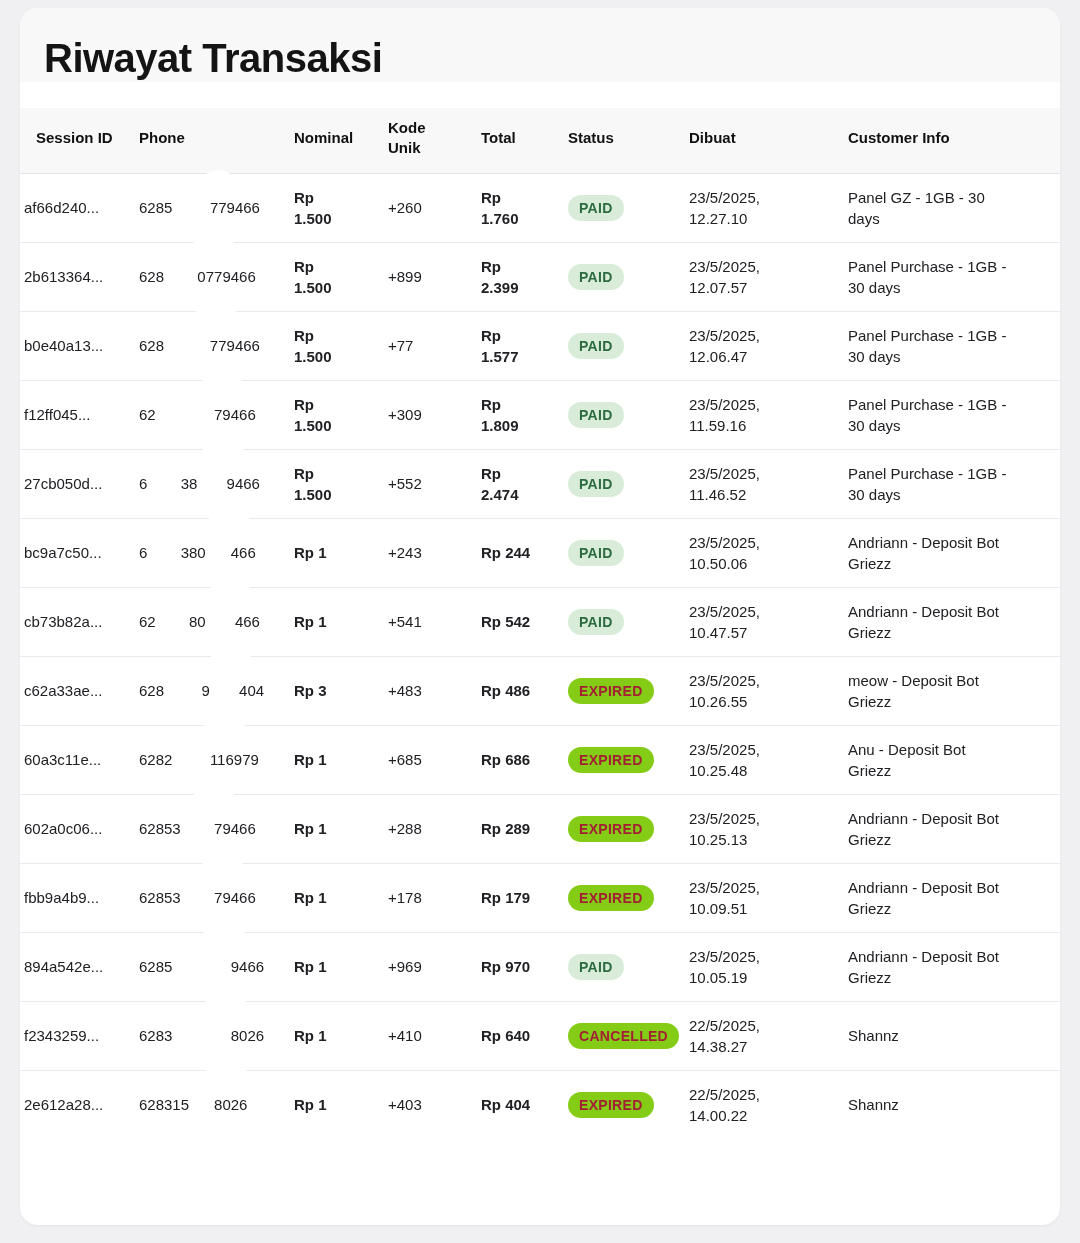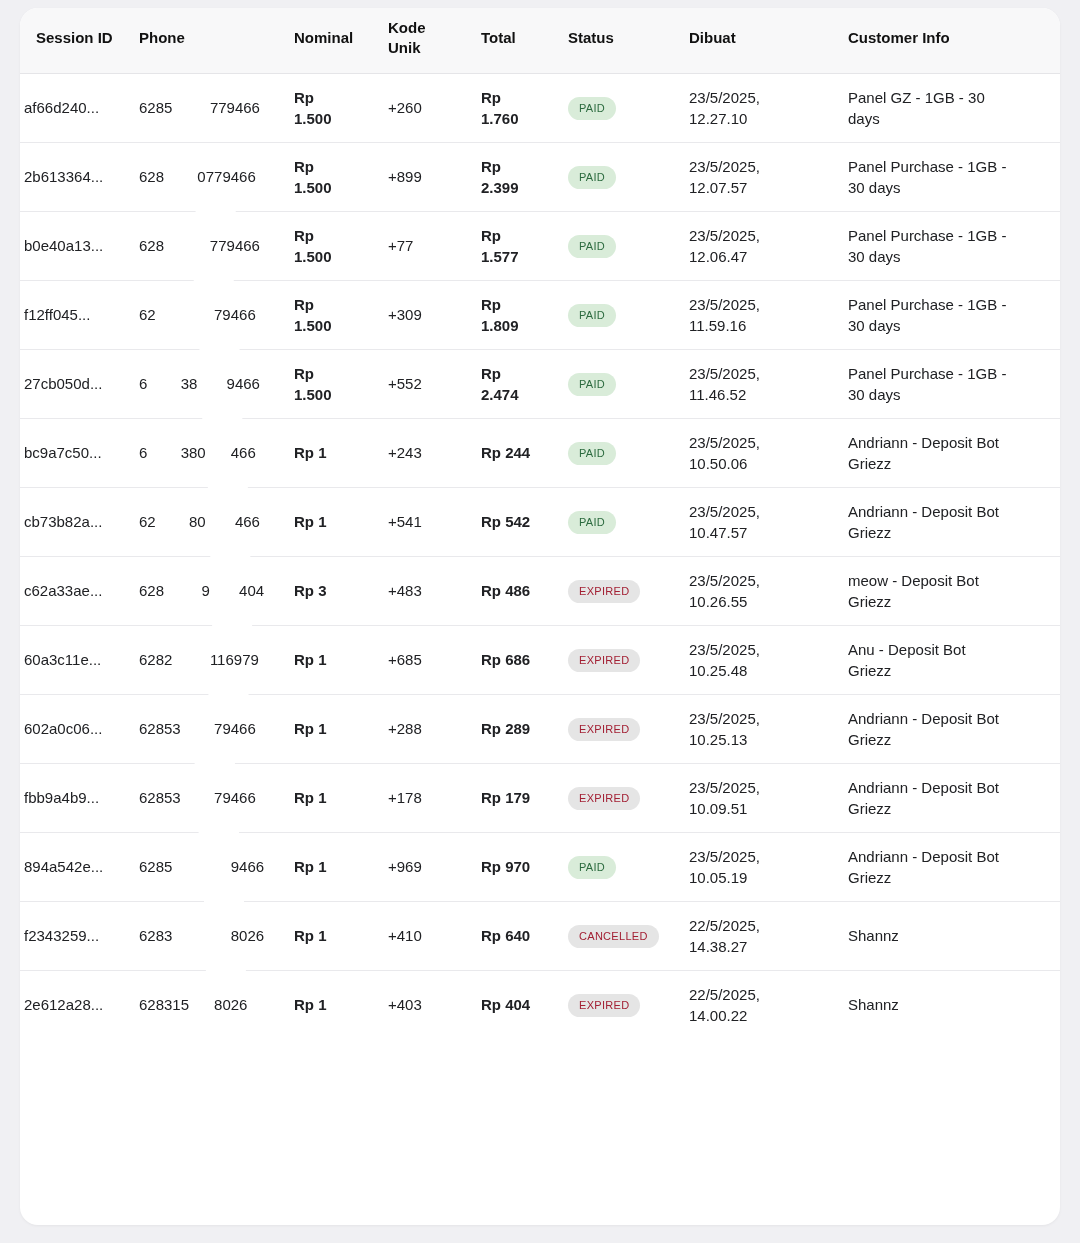--- a/index.html
+++ b/index.html
@@ -69,40 +69,43 @@
   tbody td:first-child{padding-left:4px;}
   .cval{position:relative;z-index:2;}
   td.col-phone .cval{white-space:pre;}
   td.col-nominal .cval, td.col-total .cval{display:inline-block;max-width:56px;font-weight:bold;}
   td.col-dibuat .cval{display:inline-block;max-width:88px;}
   td.col-customer-info .cval{display:inline-block;max-width:164px;}
   .badge{
     display:inline-block;
     border-radius:999px;
     padding:6px 11px;
-    font-size:11px;
-    font-weight:400;
+    font-size:14px;
+    font-weight:700;
     letter-spacing:.3px;
     line-height:1;
     white-space:nowrap;
   }
   .badge.paid{background:#d9ecd9;color:#2c6b3f;}
-  .badge.danger{background:#e5e5e5;color:#a32034;}
+  .badge.danger{background:#84cc16;color:#a32034;}
   .redaction{
     position:absolute;
     left:150px;top:152px;
     width:110px;height:1040px;
     z-index:1;
     pointer-events:none;
   }
 </style>
 </head>
 <body>
 
 <div class="card">
+  <div class="card-top">
+    <h1>Riwayat Transaksi</h1>
+  </div>
 
   <table>
     <colgroup>
       <col class="c-session">
         <col class="c-phone">
         <col class="c-nominal">
         <col class="c-kode">
       <col class="c-total">
         <col class="c-status">
         <col class="c-dibuat">

